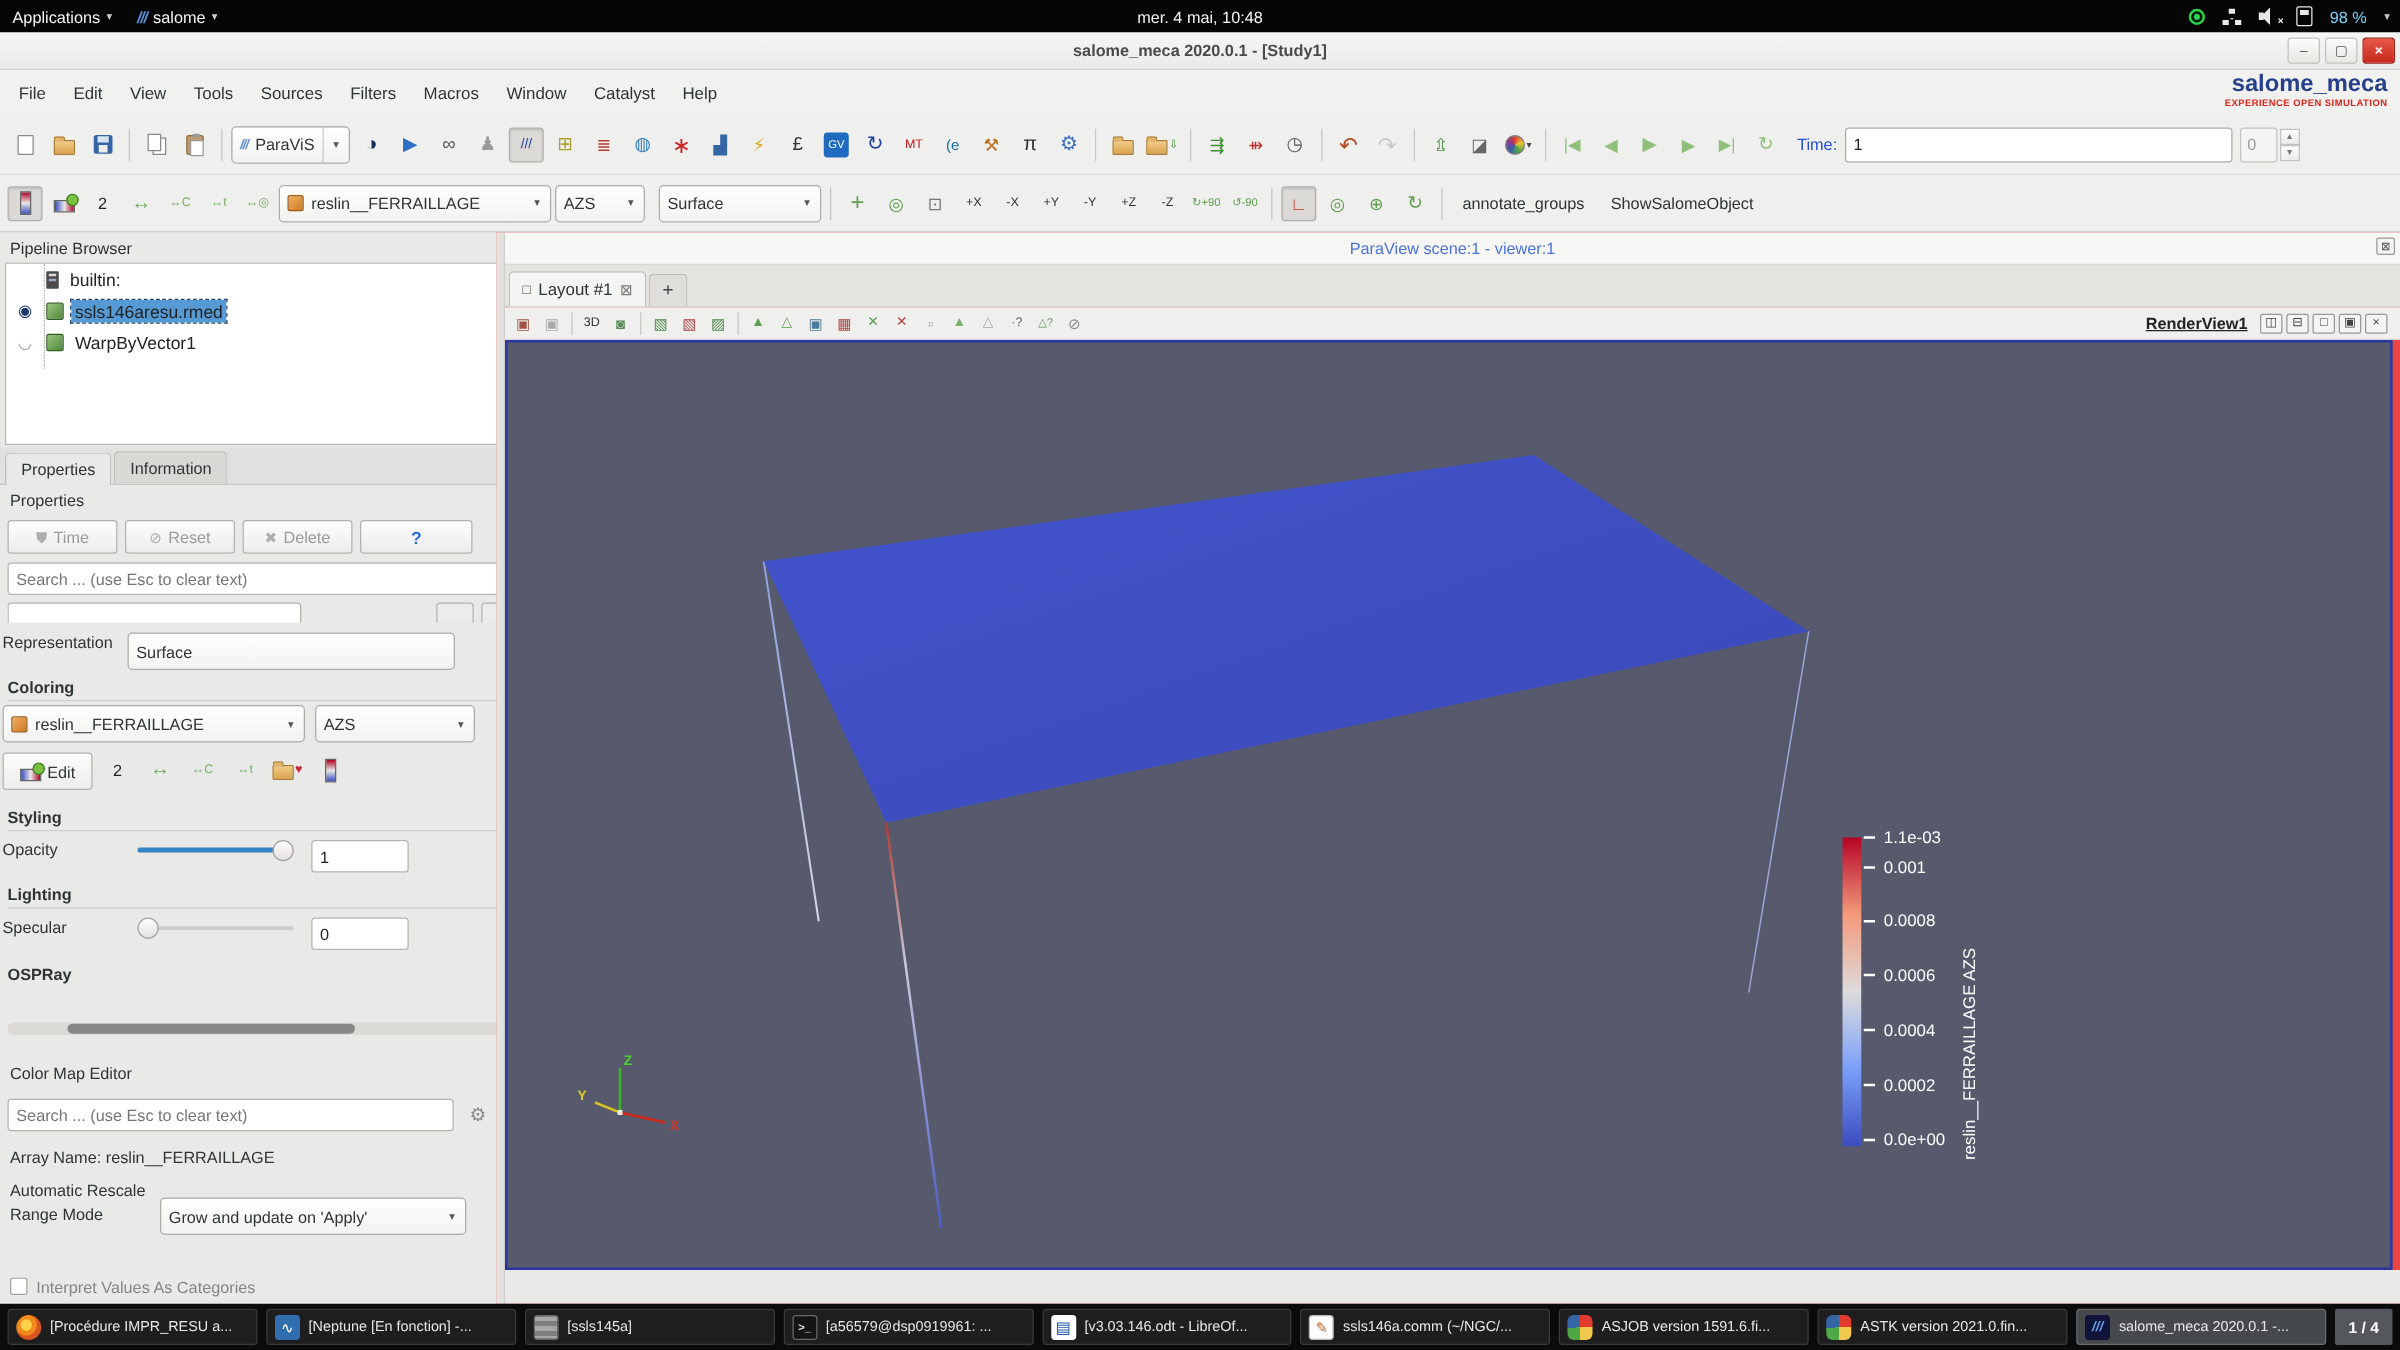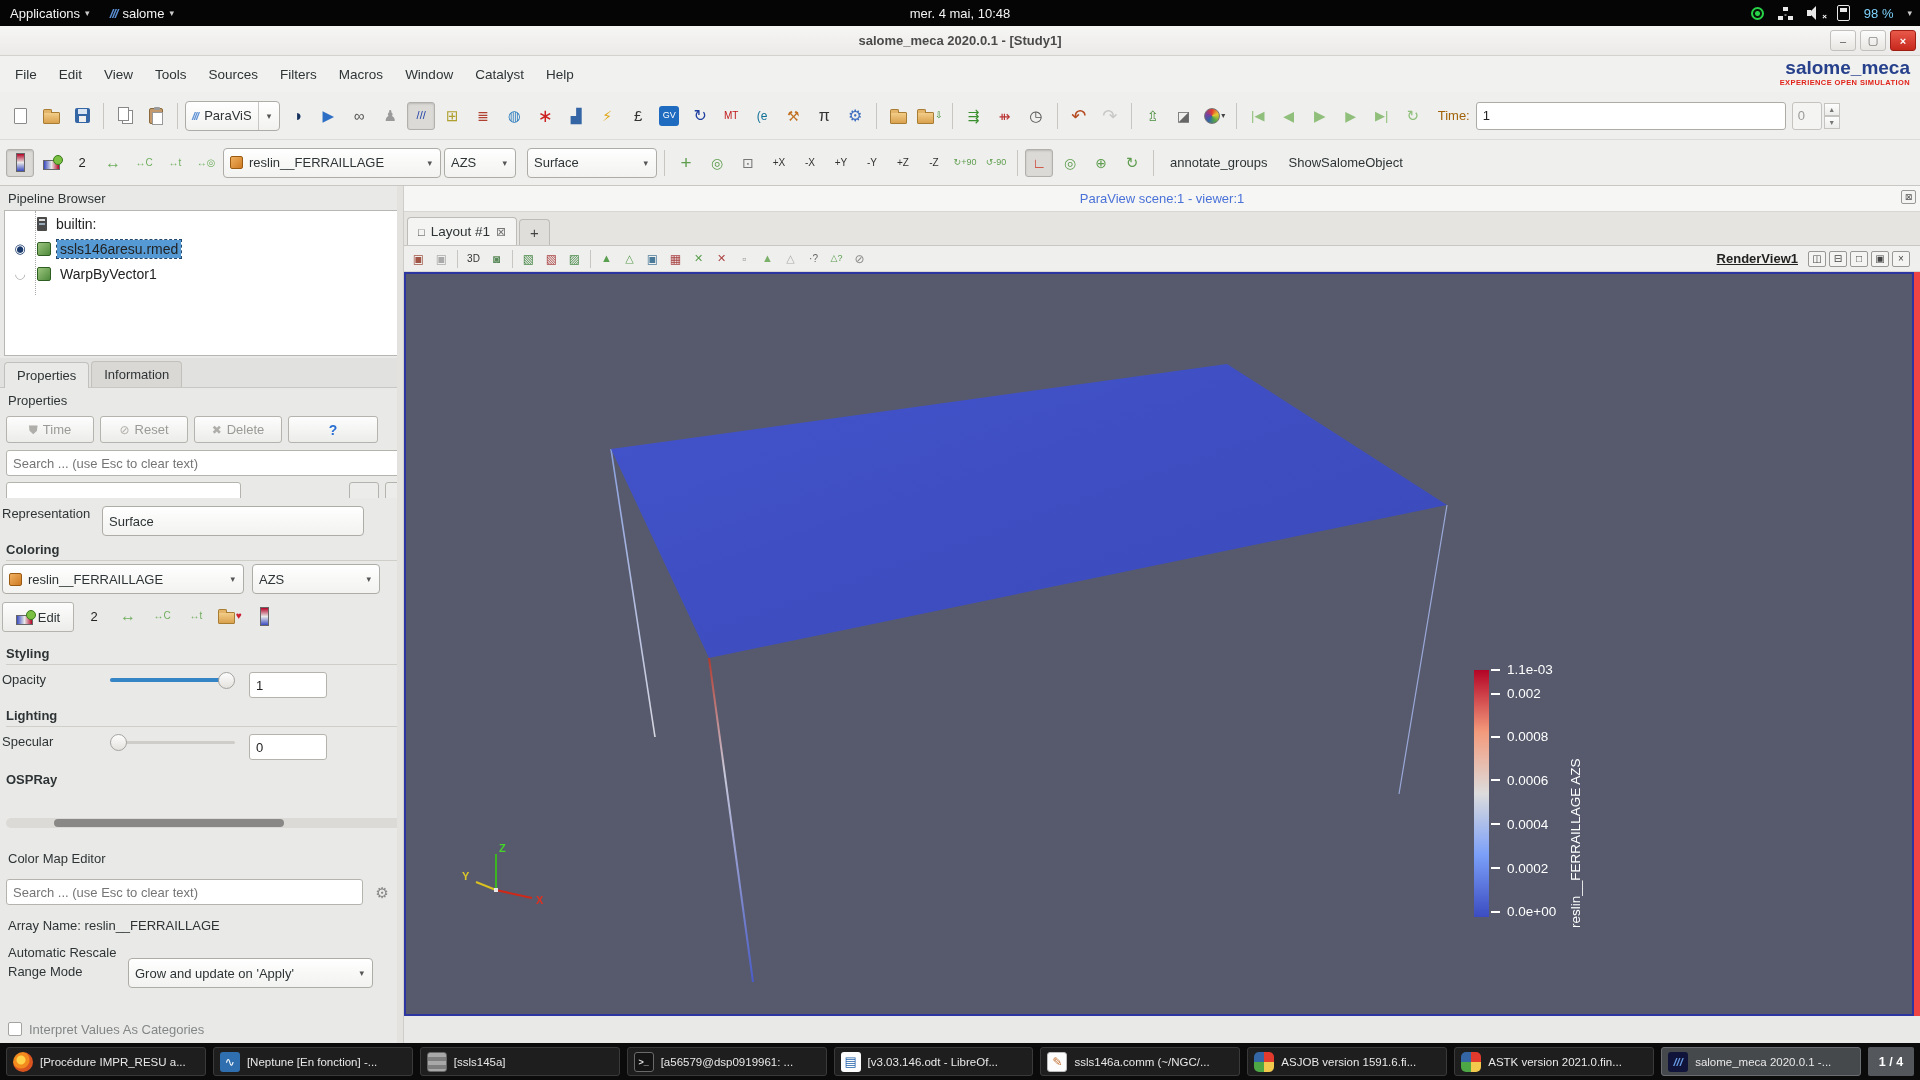--- a/index.html
+++ b/index.html
@@ -46,21 +46,21 @@
   .tbi{min-width:28px;height:28px;padding:0 2px;border-radius:3px;display:inline-flex;align-items:center;justify-content:center;gap:1px;flex:none;}
   .tbi b{font-weight:normal;font-size:14px;line-height:1;color:#444;}
   .tbi.pressed{background:#dcdad6;border:1px solid #b2b0ac;box-shadow:inset 0 1px 2px rgba(0,0,0,.15);}
   .tbi.dis{opacity:.45;}
   .tsep{width:1px;height:26px;background:#c8c6c2;margin:0 4px;flex:none;}
   .combo{height:30px;background:linear-gradient(#ffffff,#f2f2f0);border:1px solid #aeaca6;border-radius:4px;display:inline-flex;align-items:center;padding:0 6px;gap:6px;flex:none;}
   .combo .clabel{font-size:13px;color:#2e3436;white-space:nowrap;}
   .combo .cdiv{width:1px;height:100%;background:#c9c7c3;}
   .combo .ccaret{font-size:9px;color:#555;padding:0 2px;}
   .timewrap{display:flex;align-items:center;gap:6px;margin-left:8px;}
-  .timelabel{font-size:13px;color:#a16207;}
+  .timelabel{font-size:13px;color:#1d4ed8;}
   .tfield{width:310px;height:28px;border:1px solid #aeaca6;border-radius:3px;background:#fff;font-size:13px;padding:0 6px;color:#222;}
   .spin{display:flex;align-items:center;flex:none;}
   .sfield{width:30px;height:28px;border:1px solid #c5c3bf;border-radius:3px;background:#f4f4f2;color:#9a9a9a;font-size:13px;text-align:left;padding:0 5px;}
   .sarrows{display:flex;flex-direction:column;margin-left:2px;}
   .sarrows span{font-size:7px;color:#777;border:1px solid #c5c3bf;background:linear-gradient(#fdfdfd,#ececea);width:16px;height:13px;display:flex;align-items:center;justify-content:center;}
   .flatbtn{font-size:13px;color:#2e3436;padding:5px 9px;border-radius:3px;}
 
   
   .mi{display:inline-block;position:relative;flex:none;}
   .mi-page{width:13px;height:16px;background:#fff;border:1px solid #8a8a8a;border-radius:1px;}
@@ -772,21 +772,21 @@
         <line x1="205" y1="175" x2="249" y2="463" stroke="url(#legL)" stroke-width="1.6"></line>
         <line x1="1041" y1="231" x2="993" y2="520" stroke="#9aa8d8" stroke-width="1.2"></line>
         <polygon points="821,90 1041,231 303,384 205,175" fill="url(#plateG)"></polygon>
         <line x1="303" y1="384" x2="347" y2="708" stroke="url(#legF)" stroke-width="2"></line>
       </svg>
 
       <div class="legend">
         <div class="legend-bar"></div>
         <div id="lticks">
             <span class="ltick" style="top: -6px;">1.1e-03</span>
-            <span class="ltick" style="top: 18.206px;">0.002</span>
+            <span class="ltick" style="top: 18.206px;">0.001</span>
             <span class="ltick" style="top: 61.431px;">0.0008</span>
             <span class="ltick" style="top: 104.903px;">0.0006</span>
             <span class="ltick" style="top: 148.869px;">0.0004</span>
             <span class="ltick" style="top: 192.588px;">0.0002</span>
             <span class="ltick" style="top: 236.06px;">0.0e+00</span>
           </div>
       </div>
       <div class="legend-title">reslin__FERRAILLAGE AZS</div>
 
       <svg class="triad" width="100" height="100" viewBox="0 0 100 100">

